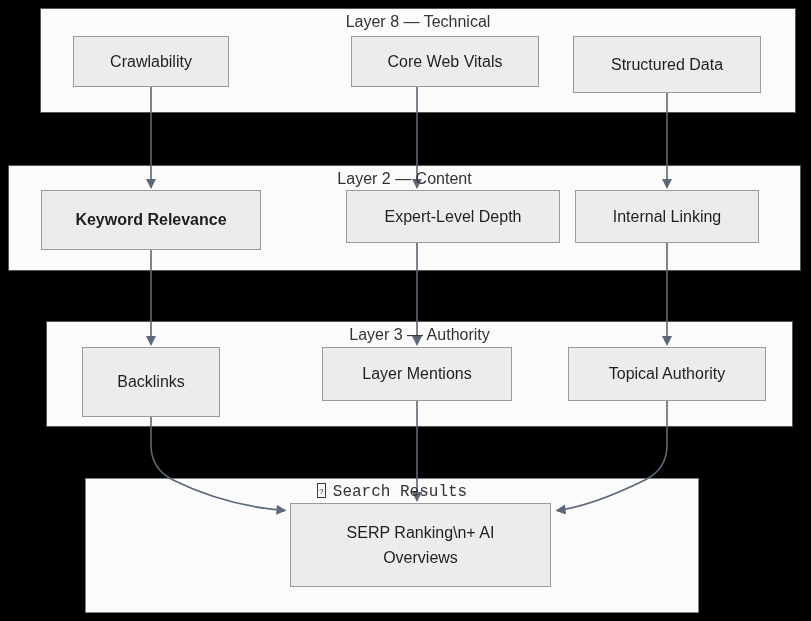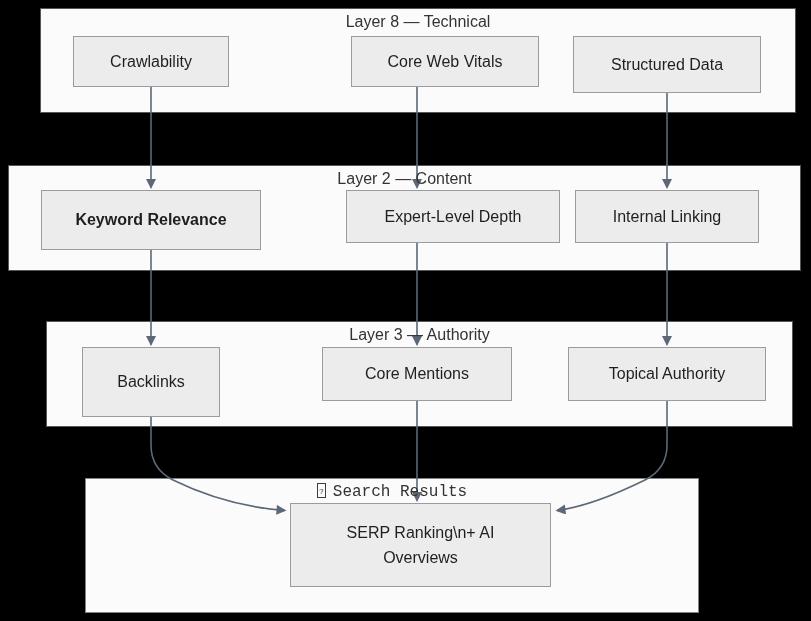--- a/index.html
+++ b/index.html
@@ -128,21 +128,21 @@
     <span class="label">Expert-Level Depth</span>
   </div>
   <div class="node" style="left:575px;top:190px;width:184px;height:53px;">
     <span class="label">Internal Linking</span>
   </div>
 
   <div class="node" style="left:82px;top:347px;width:138px;height:70px;">
     <span class="label">Backlinks</span>
   </div>
   <div class="node" style="left:322px;top:347px;width:190px;height:54px;">
-    <span class="label">Core Mentions</span>
+    <span class="label">Layer Mentions</span>
   </div>
   <div class="node" style="left:568px;top:347px;width:198px;height:54px;">
     <span class="label">Topical Authority</span>
   </div>
 
   <div class="node serp" style="left:290px;top:503px;width:261px;height:84px;">
     <span class="label">SERP Ranking\n+ AI Overviews</span>
   </div>
 
 </div>

